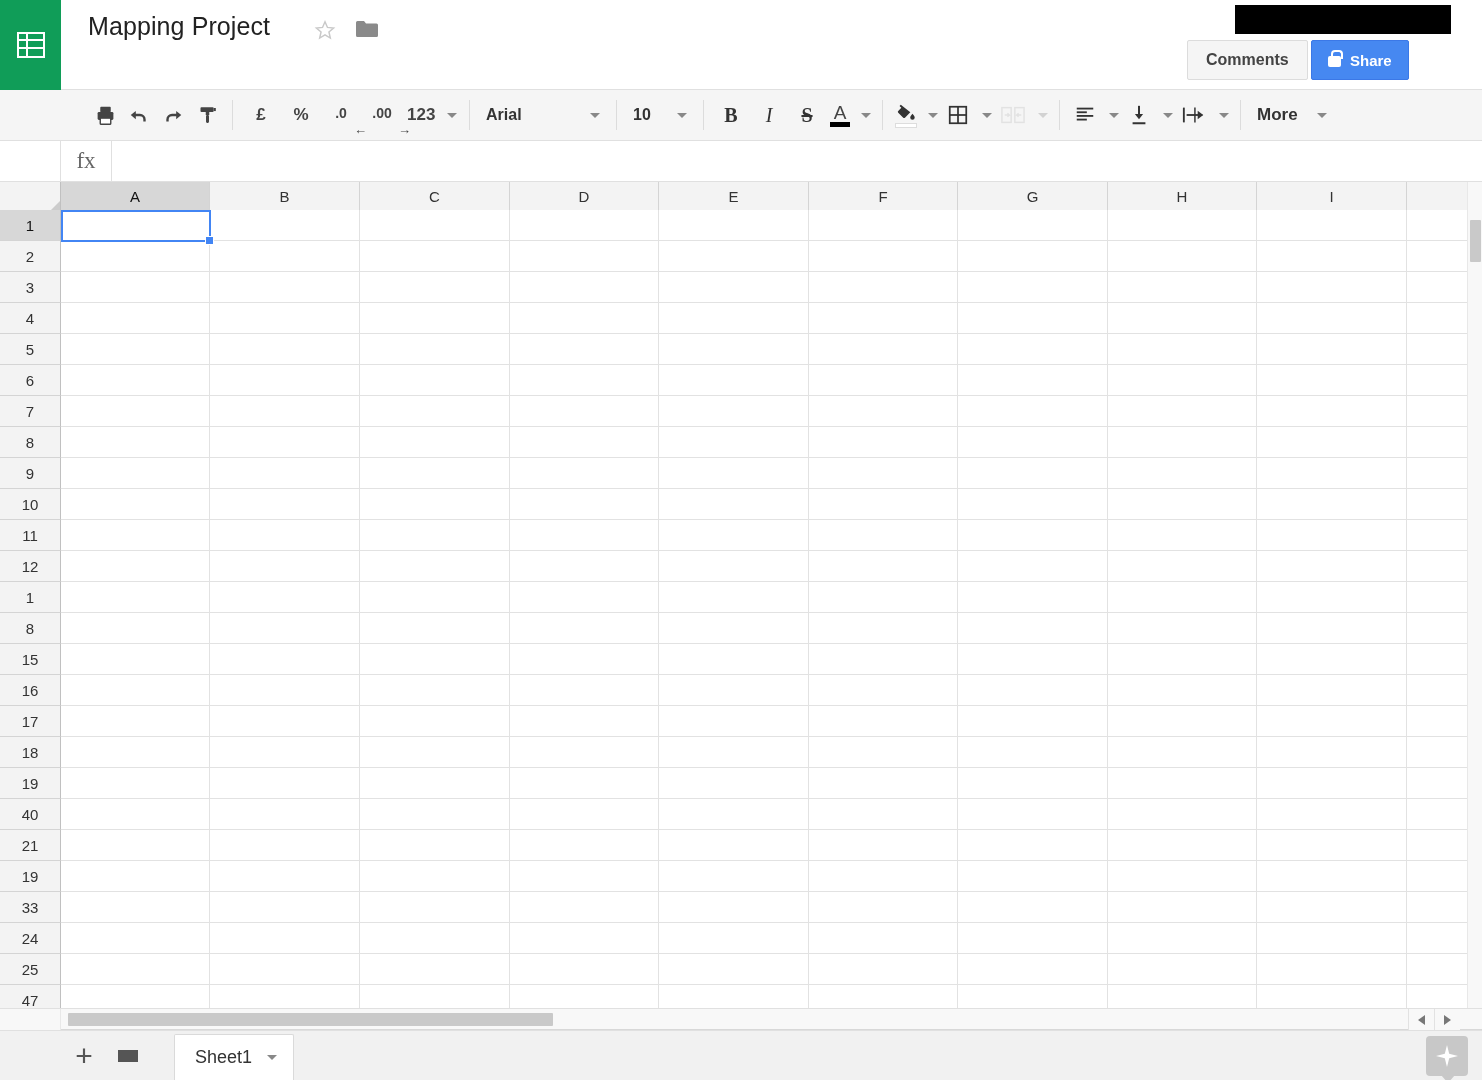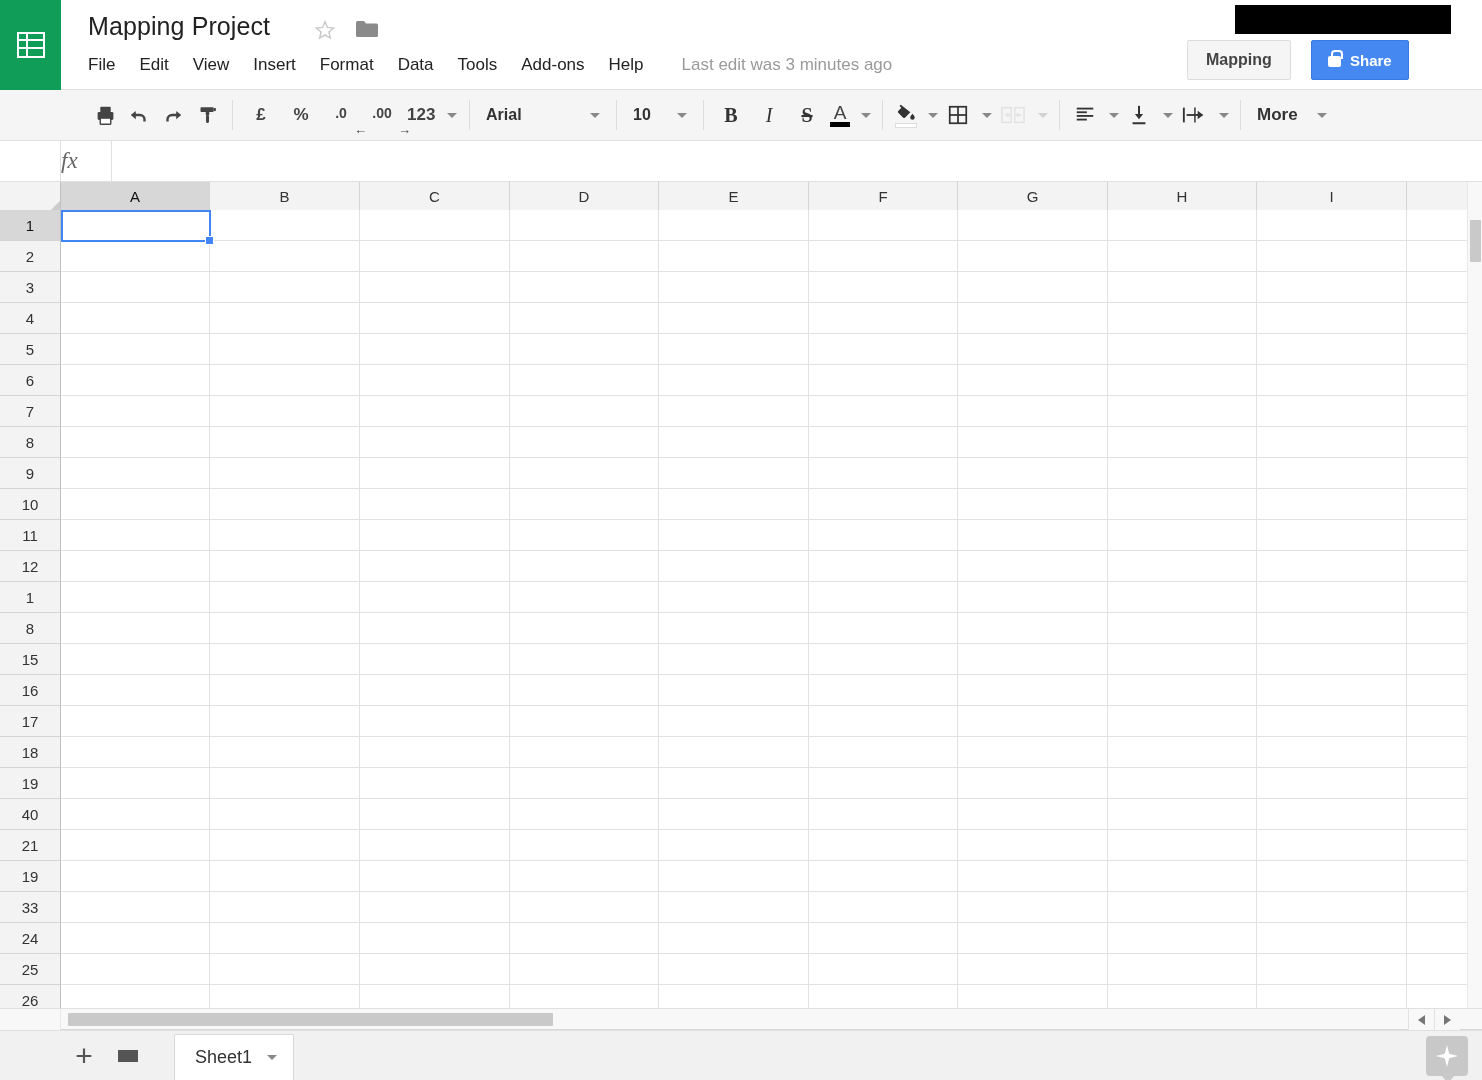--- a/index.html
+++ b/index.html
@@ -244,23 +244,22 @@
   }
   .name-box {
     width: 61px; height: 41px;
     border-right: 1px solid #e0e0e0;
     display: flex; align-items: center; justify-content: center;
     font-size: 15px; color: #333;
     cursor: text;
   }
   .fx-label {
     width: 50px;
-    text-align: left;
+    text-align: center;
     font-family: "Liberation Serif", serif;
-    font-style: italic;
     font-size: 23px;
     color: #666;
     user-select: none;
   }
   .formula-input {
     flex: 1;
     height: 41px;
     border: none;
     border-left: 1px solid #e0e0e0;
     outline: none;
@@ -534,37 +533,25 @@
         <polygon points="12,3 14.7,9.2 21.4,9.8 16.3,14.2 17.8,20.8 12,17.3 6.2,20.8 7.7,14.2 2.6,9.8 9.3,9.2"></polygon>
       </svg>
     </div>
 
     <div class="title-icon folder-icon">
       <svg width="24" height="20" viewBox="0 0 24 20">
         <path d="M1 3.5 A1.5 1.5 0 0 1 2.5 2 H9 L11 4.5 H21.5 A1.5 1.5 0 0 1 23 6 V16.5 A1.5 1.5 0 0 1 21.5 18 H2.5 A1.5 1.5 0 0 1 1 16.5 Z" fill="#8a8a8a"></path>
       </svg>
     </div>
 
-    <div class="menubar">
-      <div class="menu-item">File</div>
-      <div class="menu-item">Edit</div>
-      <div class="menu-item">View</div>
-      <div class="menu-item">Insert</div>
-      <div class="menu-item">Format</div>
-      <div class="menu-item">Data</div>
-      <div class="menu-item">Tools</div>
-      <div class="menu-item">Add-ons</div>
-      <div class="menu-item">Help</div>
-      <div class="last-edit">Last edit was 3 minutes ago</div>
-    </div>
 
     <div class="redaction-bar"></div>
 
     <div class="btn-comments">
-      <span>Mapping</span>
+      <span>Comments</span>
     </div>
 
     <div class="btn-share">
       <span class="lock-glyph"></span>
       <span>Share</span>
     </div>
   </div>
 
   <div class="toolbar">
 
@@ -778,21 +765,21 @@
         <div class="row-head">16</div>
         <div class="row-head">17</div>
         <div class="row-head">18</div>
         <div class="row-head">19</div>
         <div class="row-head">40</div>
         <div class="row-head">21</div>
         <div class="row-head">19</div>
         <div class="row-head">33</div>
         <div class="row-head">24</div>
         <div class="row-head">25</div>
-        <div class="row-head">26</div>
+        <div class="row-head">47</div>
       </div>
 
     <div class="cells-area">
         <div class="grid-row">
           <div class="cell" style="width: 149px;"></div>
           <div class="cell" style="width: 150px;"></div>
           <div class="cell" style="width: 150px;"></div>
           <div class="cell" style="width: 149px;"></div>
           <div class="cell" style="width: 150px;"></div>
           <div class="cell" style="width: 149px;"></div>

